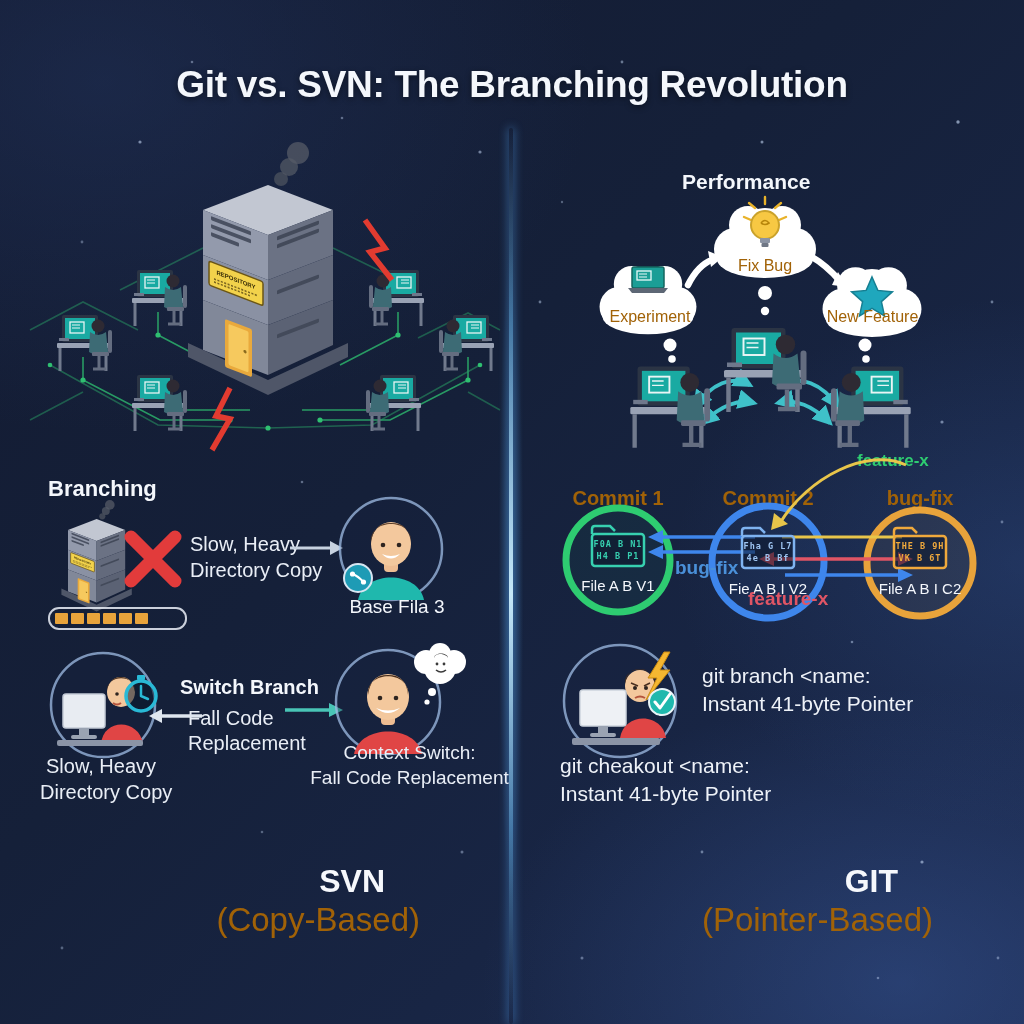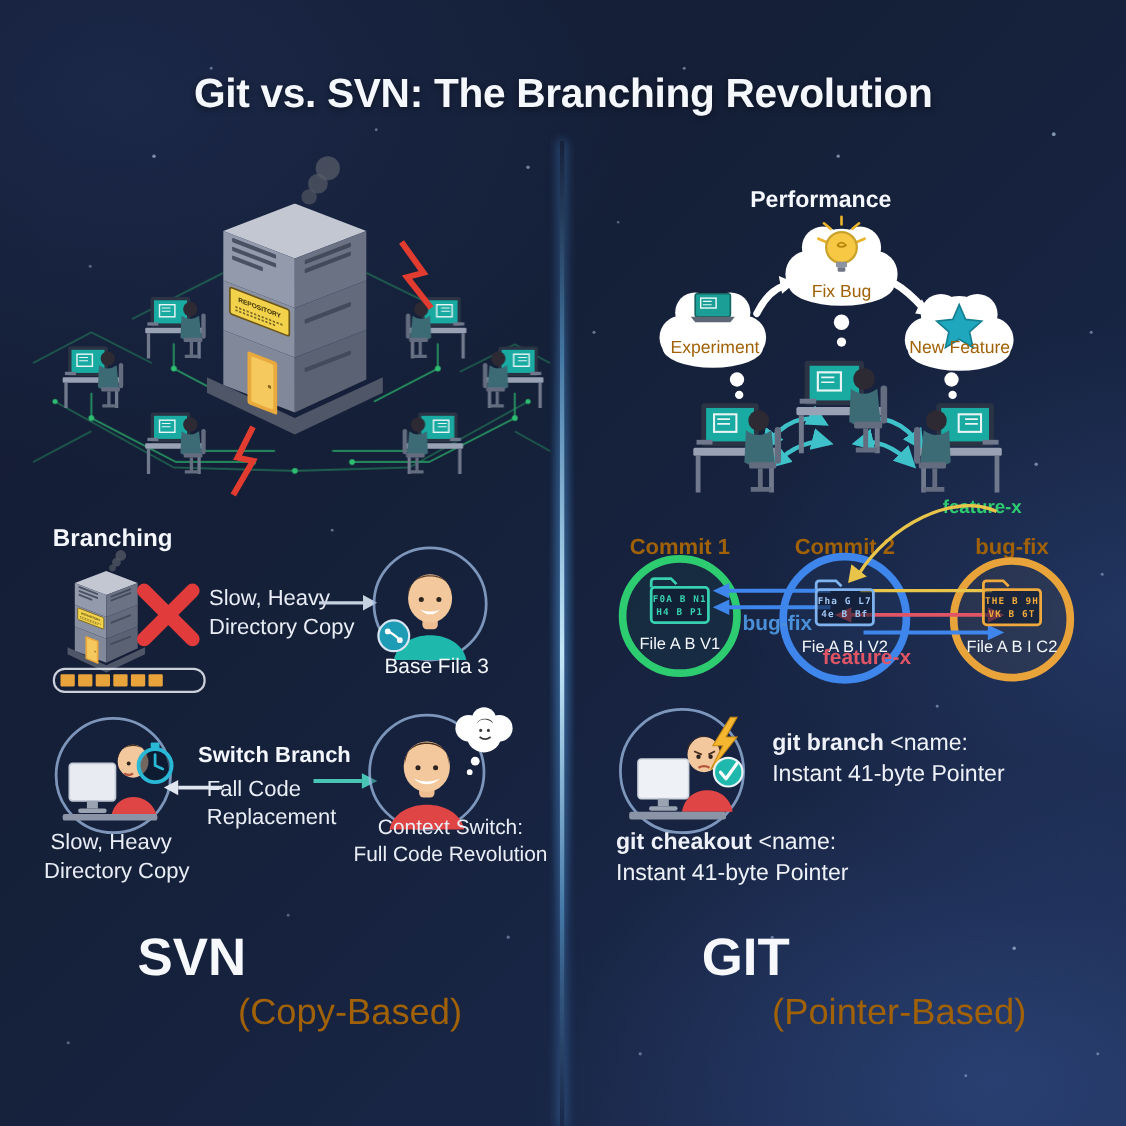--- a/index.html
+++ b/index.html
@@ -20,39 +20,39 @@
     top:64px;left:0;width:1024px;text-align:center;
     font-size:37px;font-weight:bold;letter-spacing:-.3px;color:#f4f7fc;
     text-shadow:0 2px 6px rgba(0,0,0,.45);
   }
   .sec-head{font-size:22px;font-weight:bold;color:#f4f7fc;}
   .body-txt{font-size:20px;color:#e9eef6;}
   .cloud-label{font-size:16px;color:#a16207;font-weight:500;text-align:center;}
   .commit-title{font-size:20px;font-weight:bold;text-align:center;color:#a16207;width:110px;}
   .file-label{font-size:15px;font-weight:normal;text-align:center;color:#f4f7fc;width:110px;}
   .branch-tag{font-size:18px;font-weight:bold;}
-  .footer-name{font-size:48px;font-weight:bold;text-align:left;width:260px;color:#f6f8fc;}
+  .footer-name{font-size:32px;font-weight:bold;text-align:right;width:260px;color:#f6f8fc;margin-top:20px;}
   .footer-sub{font-size:33px;text-align:right;width:330px;color:#a16207;}
   .divider-glow{
     left:494px;top:120px;width:34px;height:904px;
     background:radial-gradient(ellipse 50% 50% at center,rgba(90,180,255,.30),rgba(90,180,255,0) 72%);
   }
   .divider{
     left:509px;top:128px;width:4px;height:896px;border-radius:2px;
     background:linear-gradient(to bottom,rgba(90,170,255,0) 0%,rgba(110,195,255,.5) 22%,rgba(205,240,255,.95) 52%,rgba(110,195,255,.5) 78%,rgba(90,170,255,0) 100%);
     box-shadow:0 0 10px 1px rgba(90,175,255,.45);
   }
   .progress{
     left:48px;top:607px;width:130px;height:19px;
     border:2px solid rgba(235,240,248,.85);border-radius:11px;
     display:flex;align-items:center;padding-left:5px;gap:3px;
   }
   .progress .cell{width:13px;height:11px;background:#e8a33b;border-radius:1px;}
   .ptr-line{font-size:21px;color:#eef2f8;}
-  .ptr-line b{font-weight:bold;}
+  .ptr-line b{font-weight:normal;}
 </style>
 </head>
 <body>
 
 <svg class="abs" style="left:0;top:0" width="1024" height="1024" viewBox="0 0 1024 1024">
   <g fill="#cfe2ff">
     <circle cx="140" cy="142" r="1.6" opacity=".55"></circle>
       <circle cx="342" cy="118" r="1.3" opacity=".4"></circle>
     <circle cx="82" cy="242" r="1.4" opacity=".35"></circle>
       <circle cx="480" cy="152" r="1.6" opacity=".5"></circle>
@@ -273,21 +273,21 @@
       <circle cx="98" cy="20" r="12" fill="#fff"></circle>
     <circle cx="126" cy="20" r="12" fill="#fff"></circle>
       <circle cx="112" cy="12" r="11" fill="#fff"></circle>
     <path d="M106,16 C106,10 120,10 120,16 C119,13 114,12 113,12 C109,12 107,13 106,16 Z" fill="#3a3a3a"></path>
     <circle cx="109" cy="22" r="1.4" fill="#3a3a3a"></circle>
       <circle cx="116" cy="22" r="1.4" fill="#3a3a3a"></circle>
     <path d="M108,28 q5,4 10,0" stroke="#3a3a3a" stroke-width="1.6" fill="none"></path>
   </g>
 </svg>
 <div class="txt body-txt" style="left:312px;top:742px;width:195px;text-align:center;font-size:19px">Context Switch:</div>
-<div class="txt body-txt" style="left:302px;top:767px;width:215px;text-align:center;font-size:19px">Full Code Revolution</div>
+<div class="txt body-txt" style="left:302px;top:767px;width:215px;text-align:center;font-size:19px">Fall Code Replacement</div>
 
 <div class="txt sec-head" style="left:682px;top:170px;width:150px;text-align:left;font-size:21px">Performance</div>
 
 <svg class="abs" style="left:560px;top:165px" width="464" height="300" viewBox="0 0 464 300">
   <defs>
     <g id="cloud">
       <ellipse cx="0" cy="14" rx="48" ry="19" fill="#fff"></ellipse>
       <circle cx="0" cy="-8" r="29" fill="#fff"></circle>
       <circle cx="-30" cy="4" r="21" fill="#fff"></circle>
       <circle cx="30" cy="4" r="21" fill="#fff"></circle>

